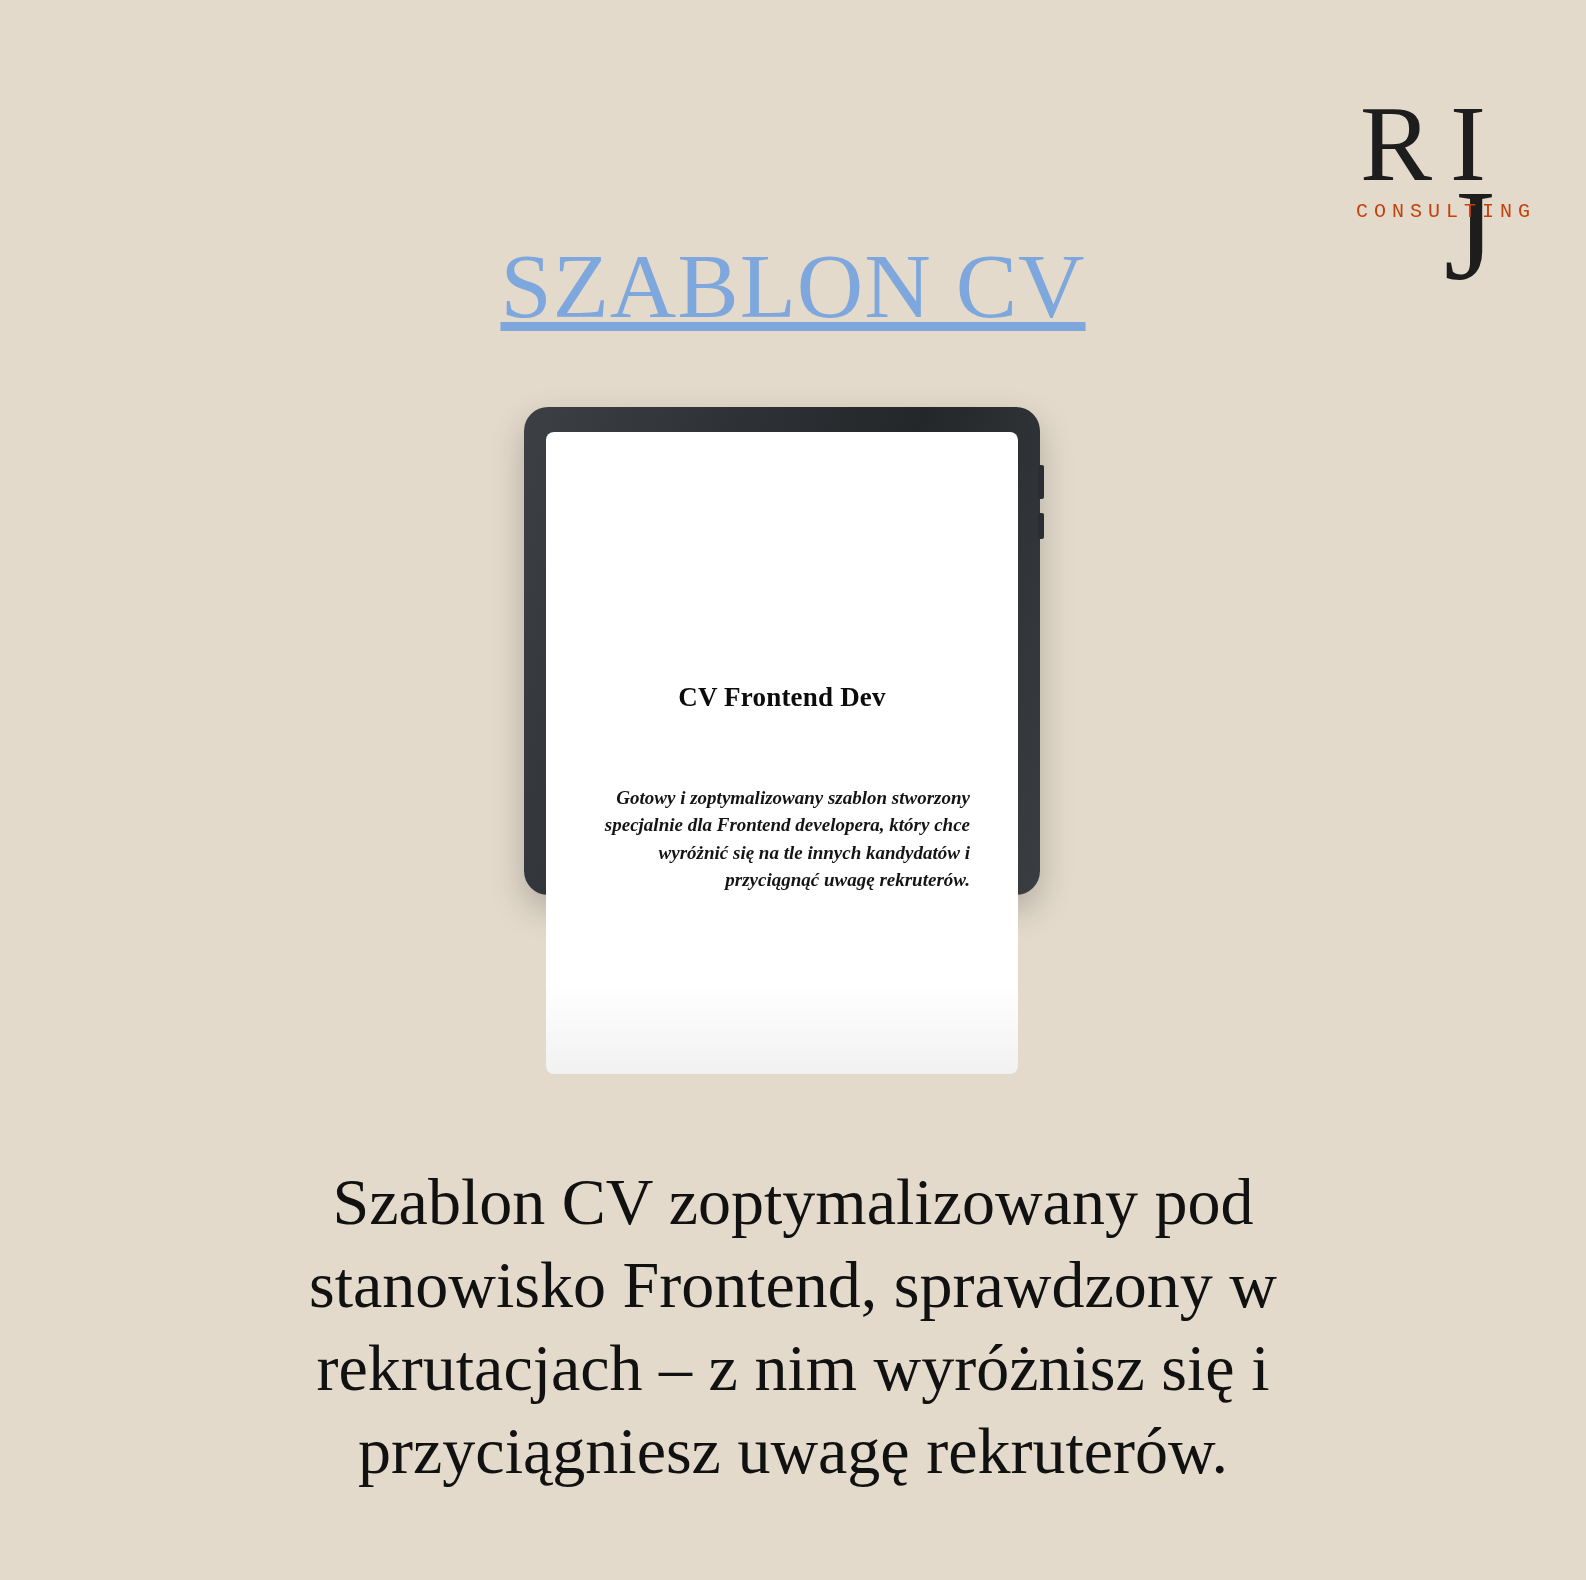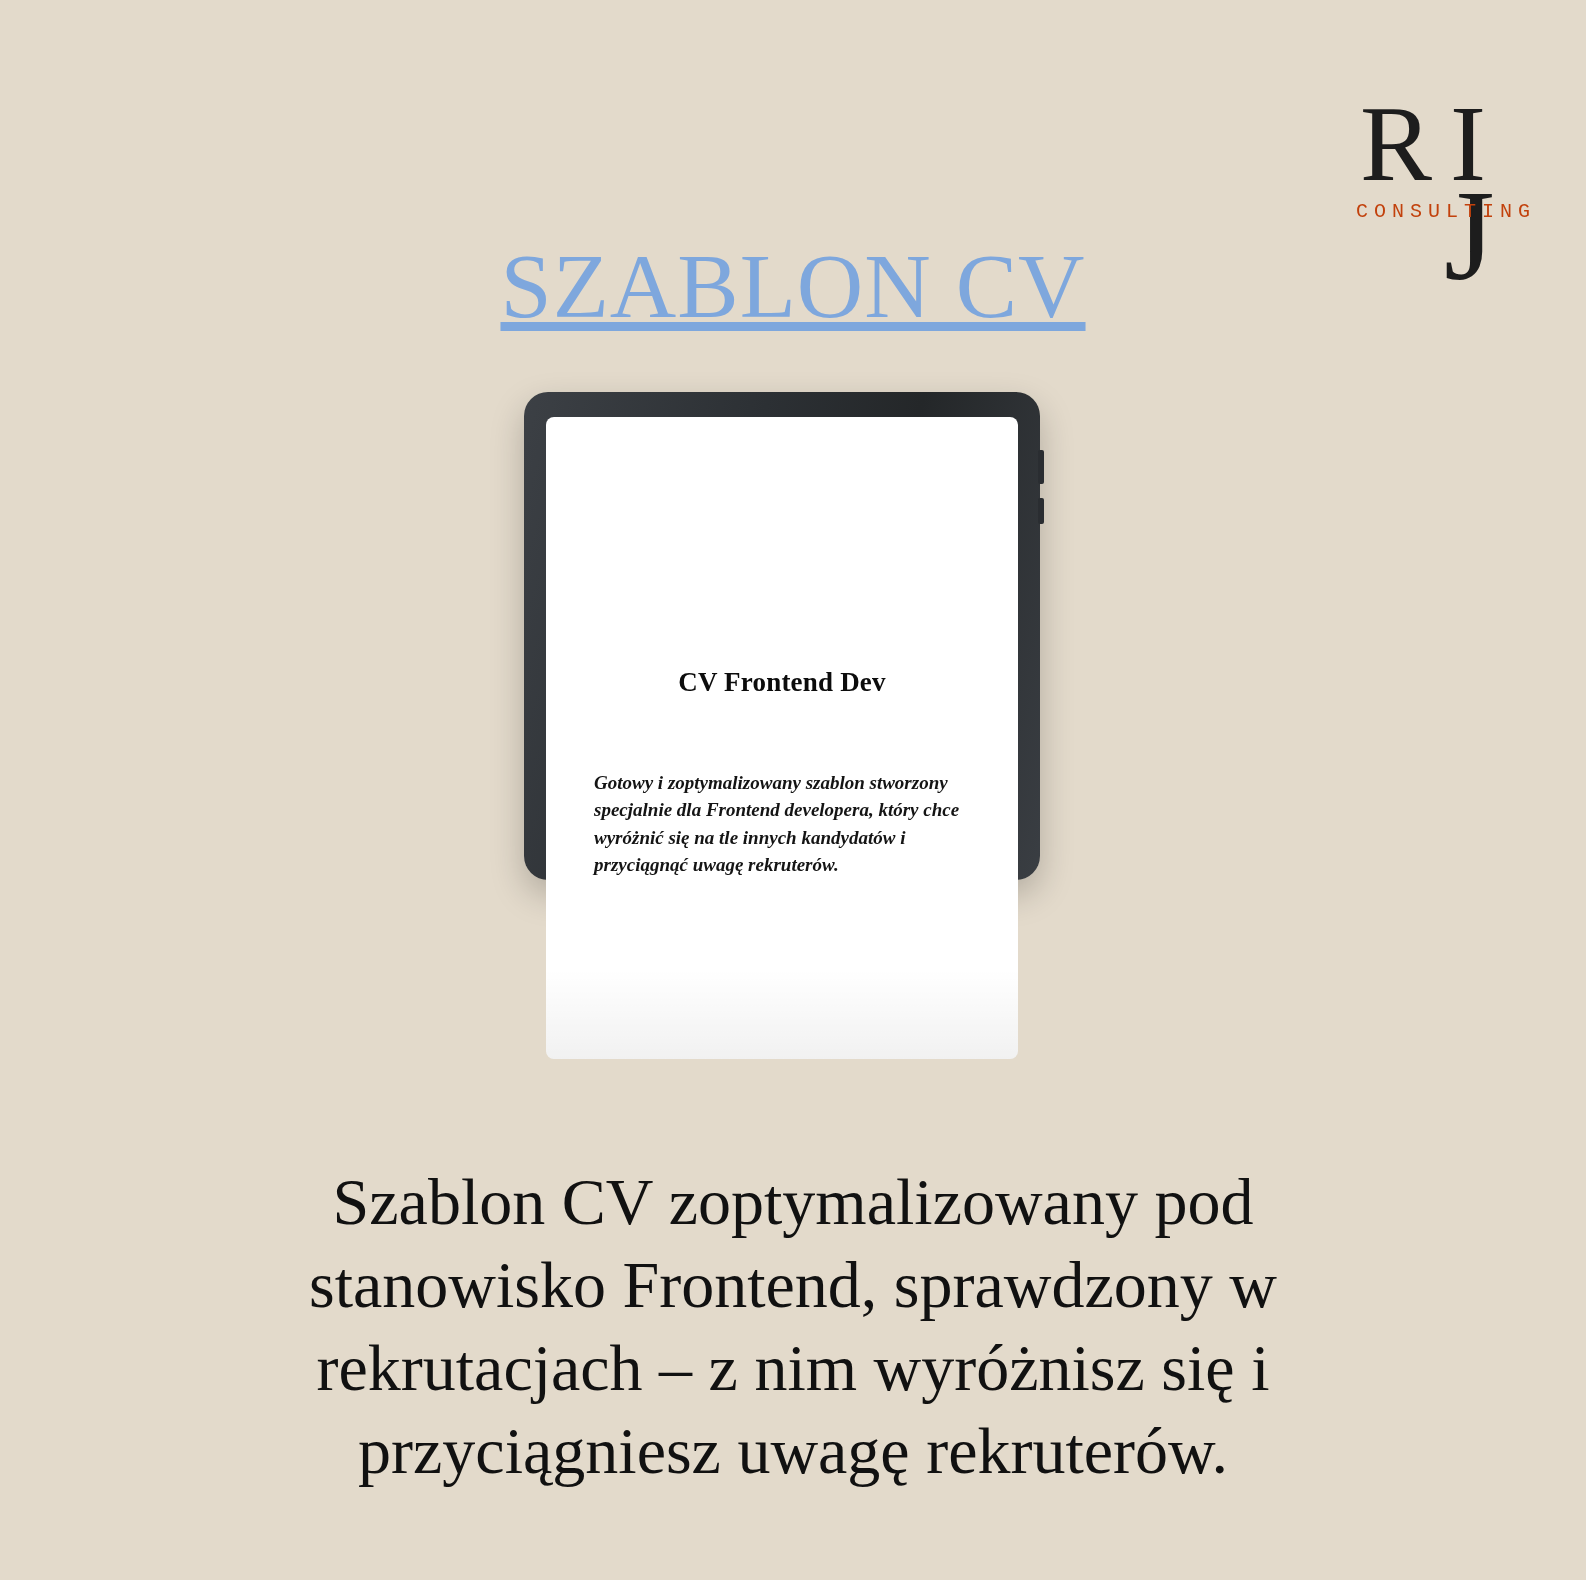--- a/index.html
+++ b/index.html
@@ -93,21 +93,21 @@
     font-size: 92px;
     line-height: 1;
     color: #7ea7dd;
     letter-spacing: 1px;
   }
 
   
   .tablet {
     position: absolute;
     left: 524px;
-    top: 392px;
+    top: 407px;
     width: 516px;
     height: 488px;
     background: linear-gradient(105deg, #3c4045 0%, #2c3034 38%, #242729 62%, #3a3e43 100%);
     border-radius: 24px;
     box-shadow: 0 14px 34px rgba(0,0,0,0.22);
   }
   .tablet-btn-top {
     position: absolute;
     right: -4px;
     top: 58px;
@@ -144,21 +144,21 @@
     font-weight: bold;
     font-size: 27px;
     color: #0c0c0c;
     letter-spacing: 0.2px;
   }
   .doc-body {
     position: absolute;
     left: 48px;
     top: 352px;
     width: 376px;
-    text-align: left;
+    text-align: right;
     font-style: italic;
     font-weight: bold;
     font-size: 19px;
     line-height: 1.44;
     color: #141414;
   }
   .screen-sheen {
     position: absolute;
     left: 0;
     bottom: 0;

